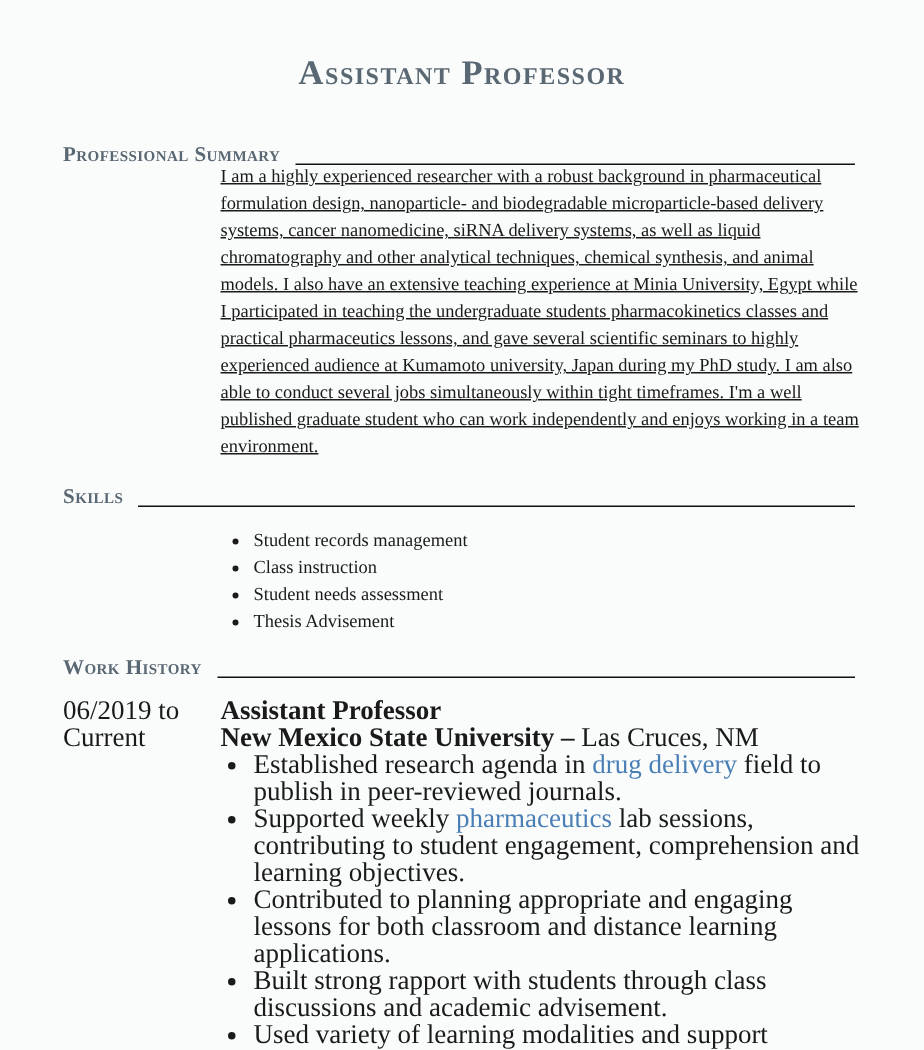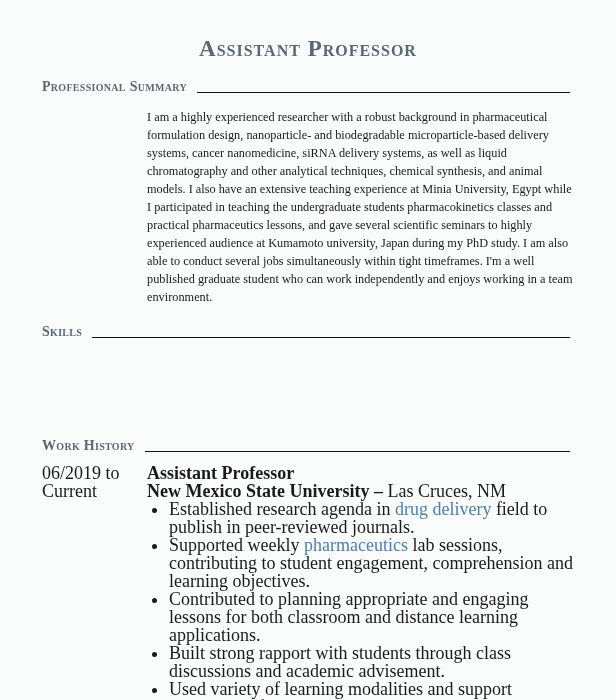--- a/index.html
+++ b/index.html
@@ -29,21 +29,21 @@
       color: #5a6873;
       letter-spacing: 0.3px;
       white-space: nowrap;
     }
     .section-head .rule {
       flex: 1; border-bottom: 1.5px solid #111;
       margin-left: 10px; margin-bottom: 2px;
     }
     .summary {
       position: absolute; left: 147px; top: 108px; width: 430px;
-      font-size: 12.3px; line-height: 18px;
+      font-size: 12.3px; line-height: 18px; text-decoration: underline;
     }
     .skills {
       position: absolute; left: 147px; top: 351px; width: 430px;
       display: flex;
     }
     .skills ul {
       margin: 0; padding: 0 0 0 22px; list-style: disc;
       font-size: 12.3px; line-height: 18px;
     }
     .skills ul.col1 { width: 190px; }
@@ -58,31 +58,37 @@
     .employer { font-weight: bold; }
     .employer-loc { font-weight: normal; }
     .work-row ul { margin: 0; padding: 0 0 0 22px; list-style: disc; font-family: Liberation Serif, serif; }
     .link { color: #4a7fb5; }
   </style>
 </head>
 <body>
 
 <div class="title">Assistant Professor</div>
 
-<div class="section-head" style="top:79px;">
+<div class="section-head" style="top:96px;">
   <span class="label">Professional Summary</span>
   <span class="rule"></span>
 </div>
 <div class="summary">I am a highly experienced researcher with a robust background in pharmaceutical formulation design, nanoparticle- and biodegradable microparticle-based delivery systems, cancer nanomedicine, siRNA delivery systems, as well as liquid chromatography and other analytical techniques, chemical synthesis, and animal models. I also have an extensive teaching experience at Minia University, Egypt while I participated in teaching the undergraduate students pharmacokinetics classes and practical pharmaceutics lessons, and gave several scientific seminars to highly experienced audience at Kumamoto university, Japan during my PhD study. I am also able to conduct several jobs simultaneously within tight timeframes. I'm a well published graduate student who can work independently and enjoys working in a team environment.</div>
 
 <div class="section-head" style="top:324px;">
   <span class="label">Skills</span>
   <span class="rule"></span>
 </div>
 <div class="skills">
+  <ul class="col1">
+    <li>Student records management</li>
+    <li>Class instruction</li>
+    <li>Student needs assessment</li>
+    <li>Thesis Advisement</li>
+  </ul>
 </div>
 
 <div class="section-head" style="top:438px;">
   <span class="label">Work History</span>
   <span class="rule"></span>
 </div>
 <div class="work-row">
   <div class="dates">06/2019 to Current</div>
   <div class="detail">
     <div class="job-title">Assistant Professor</div>

